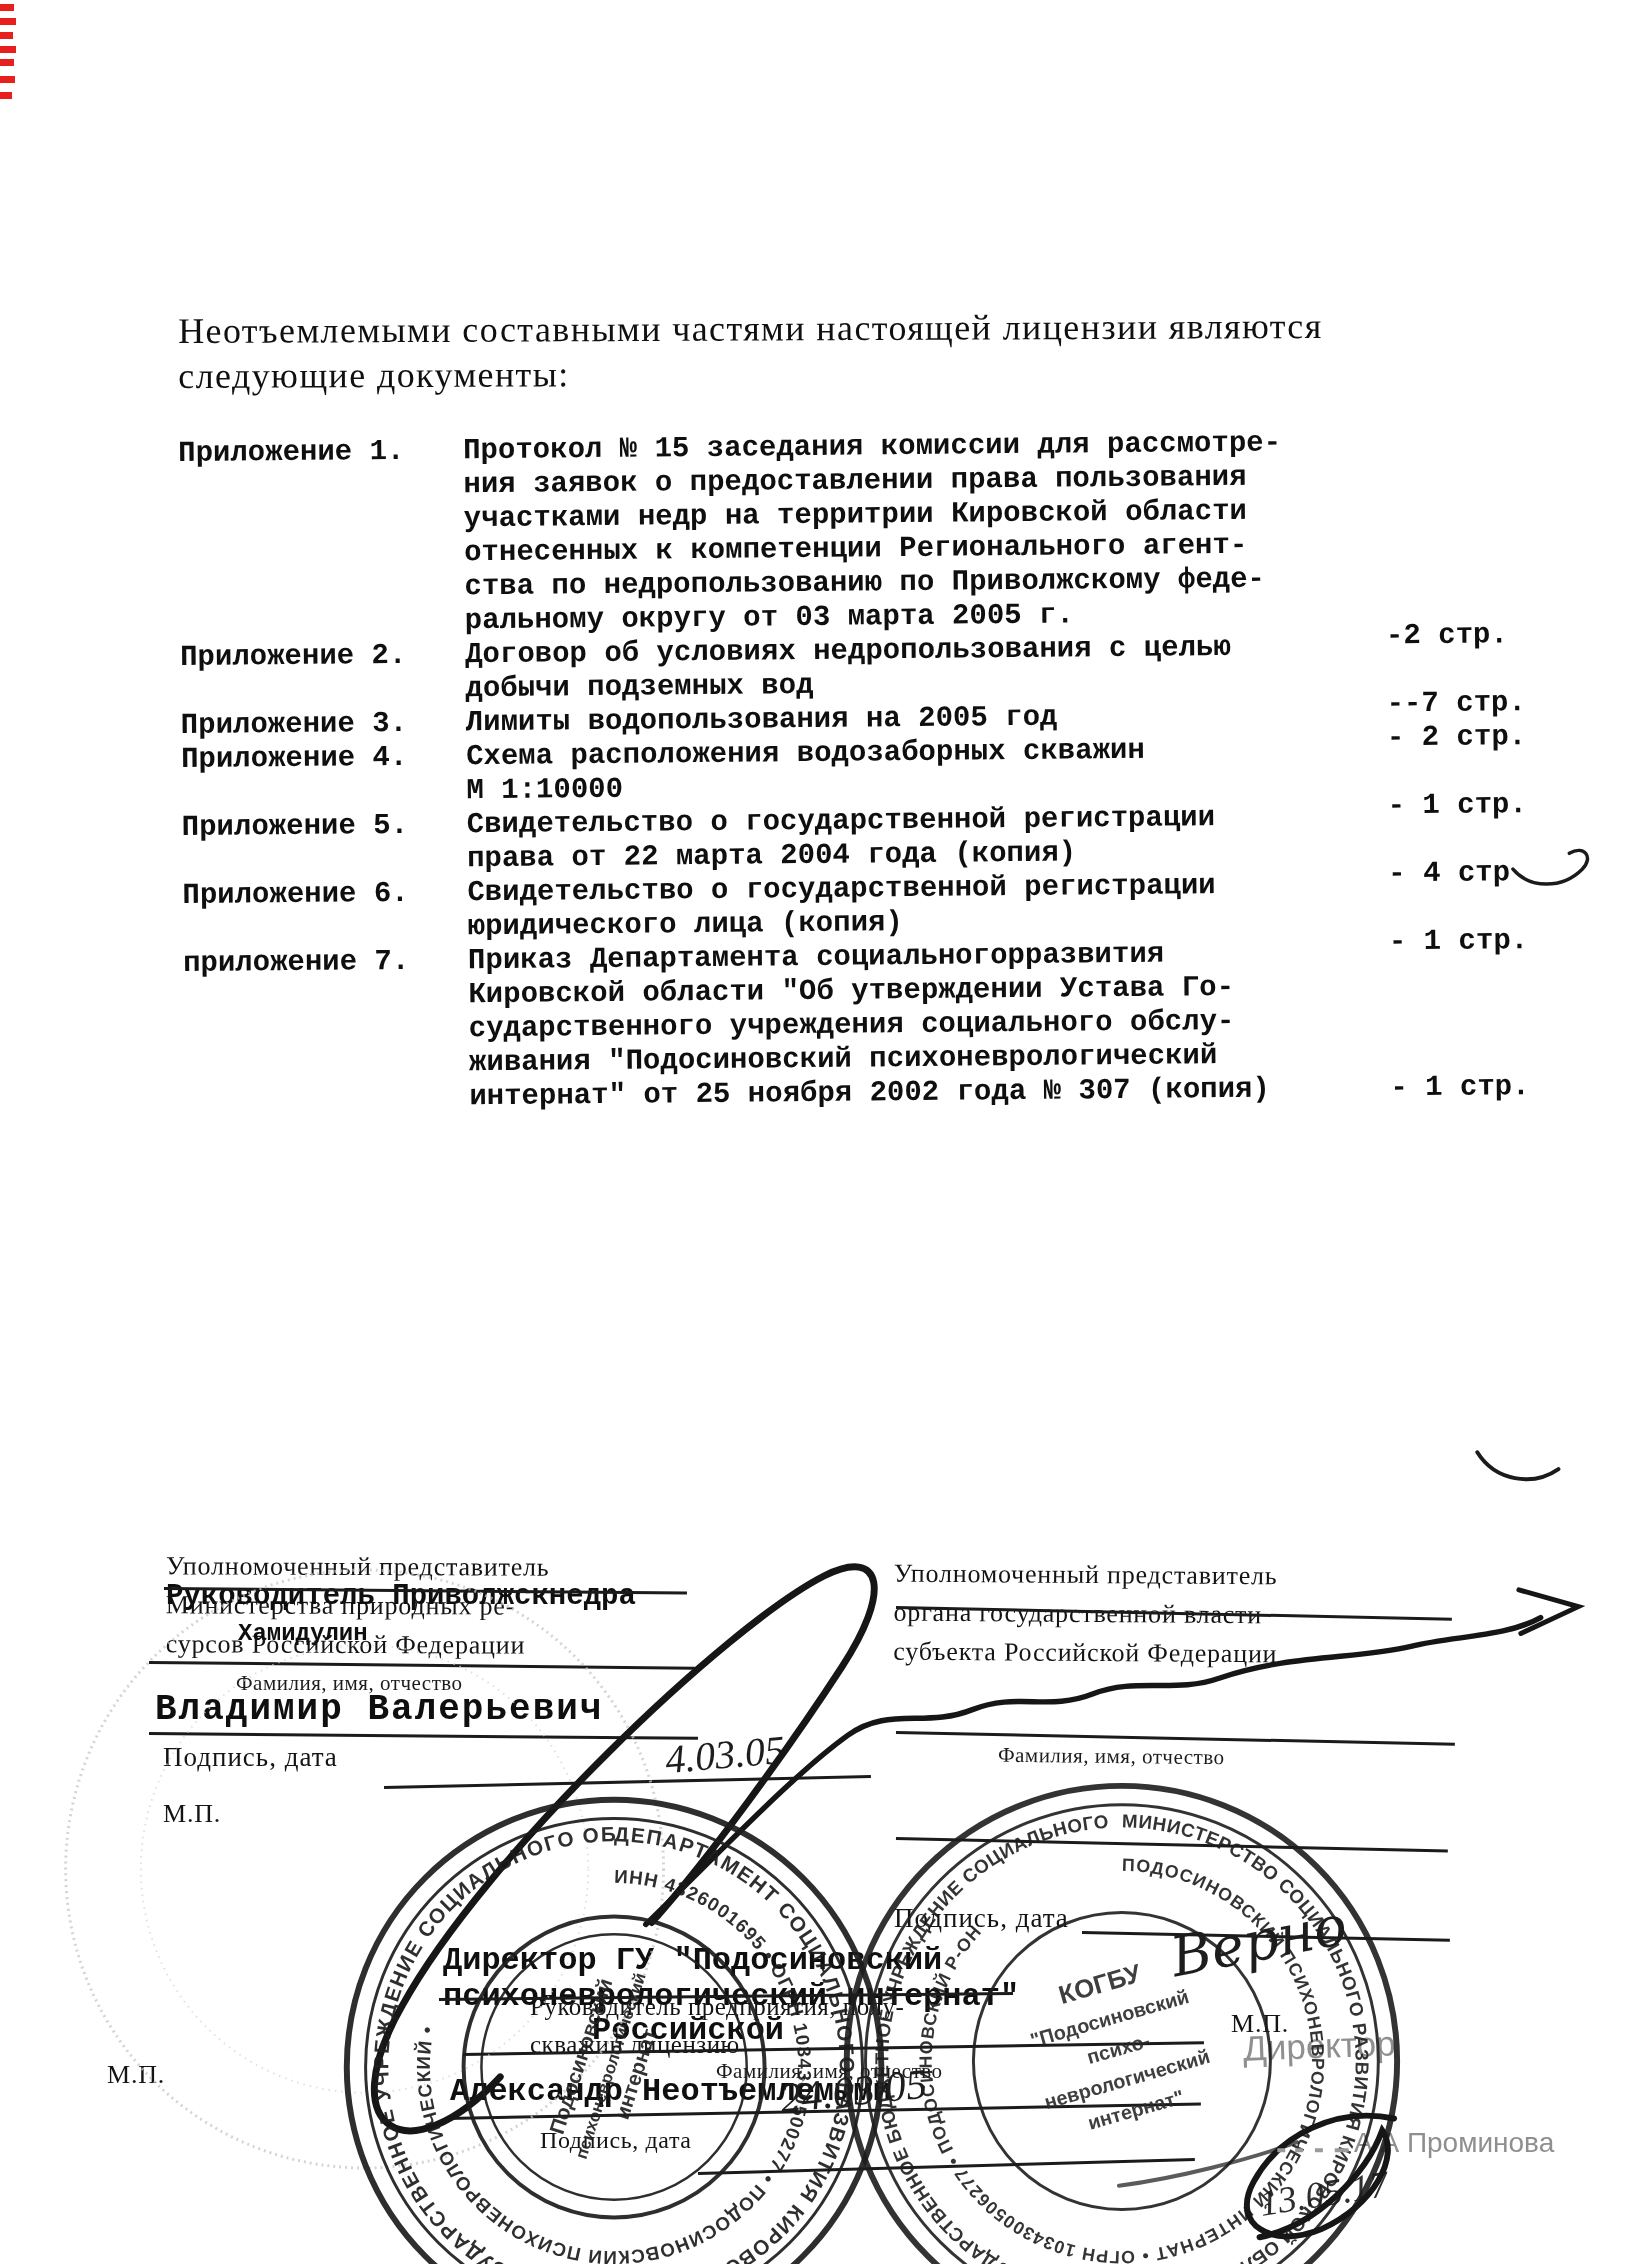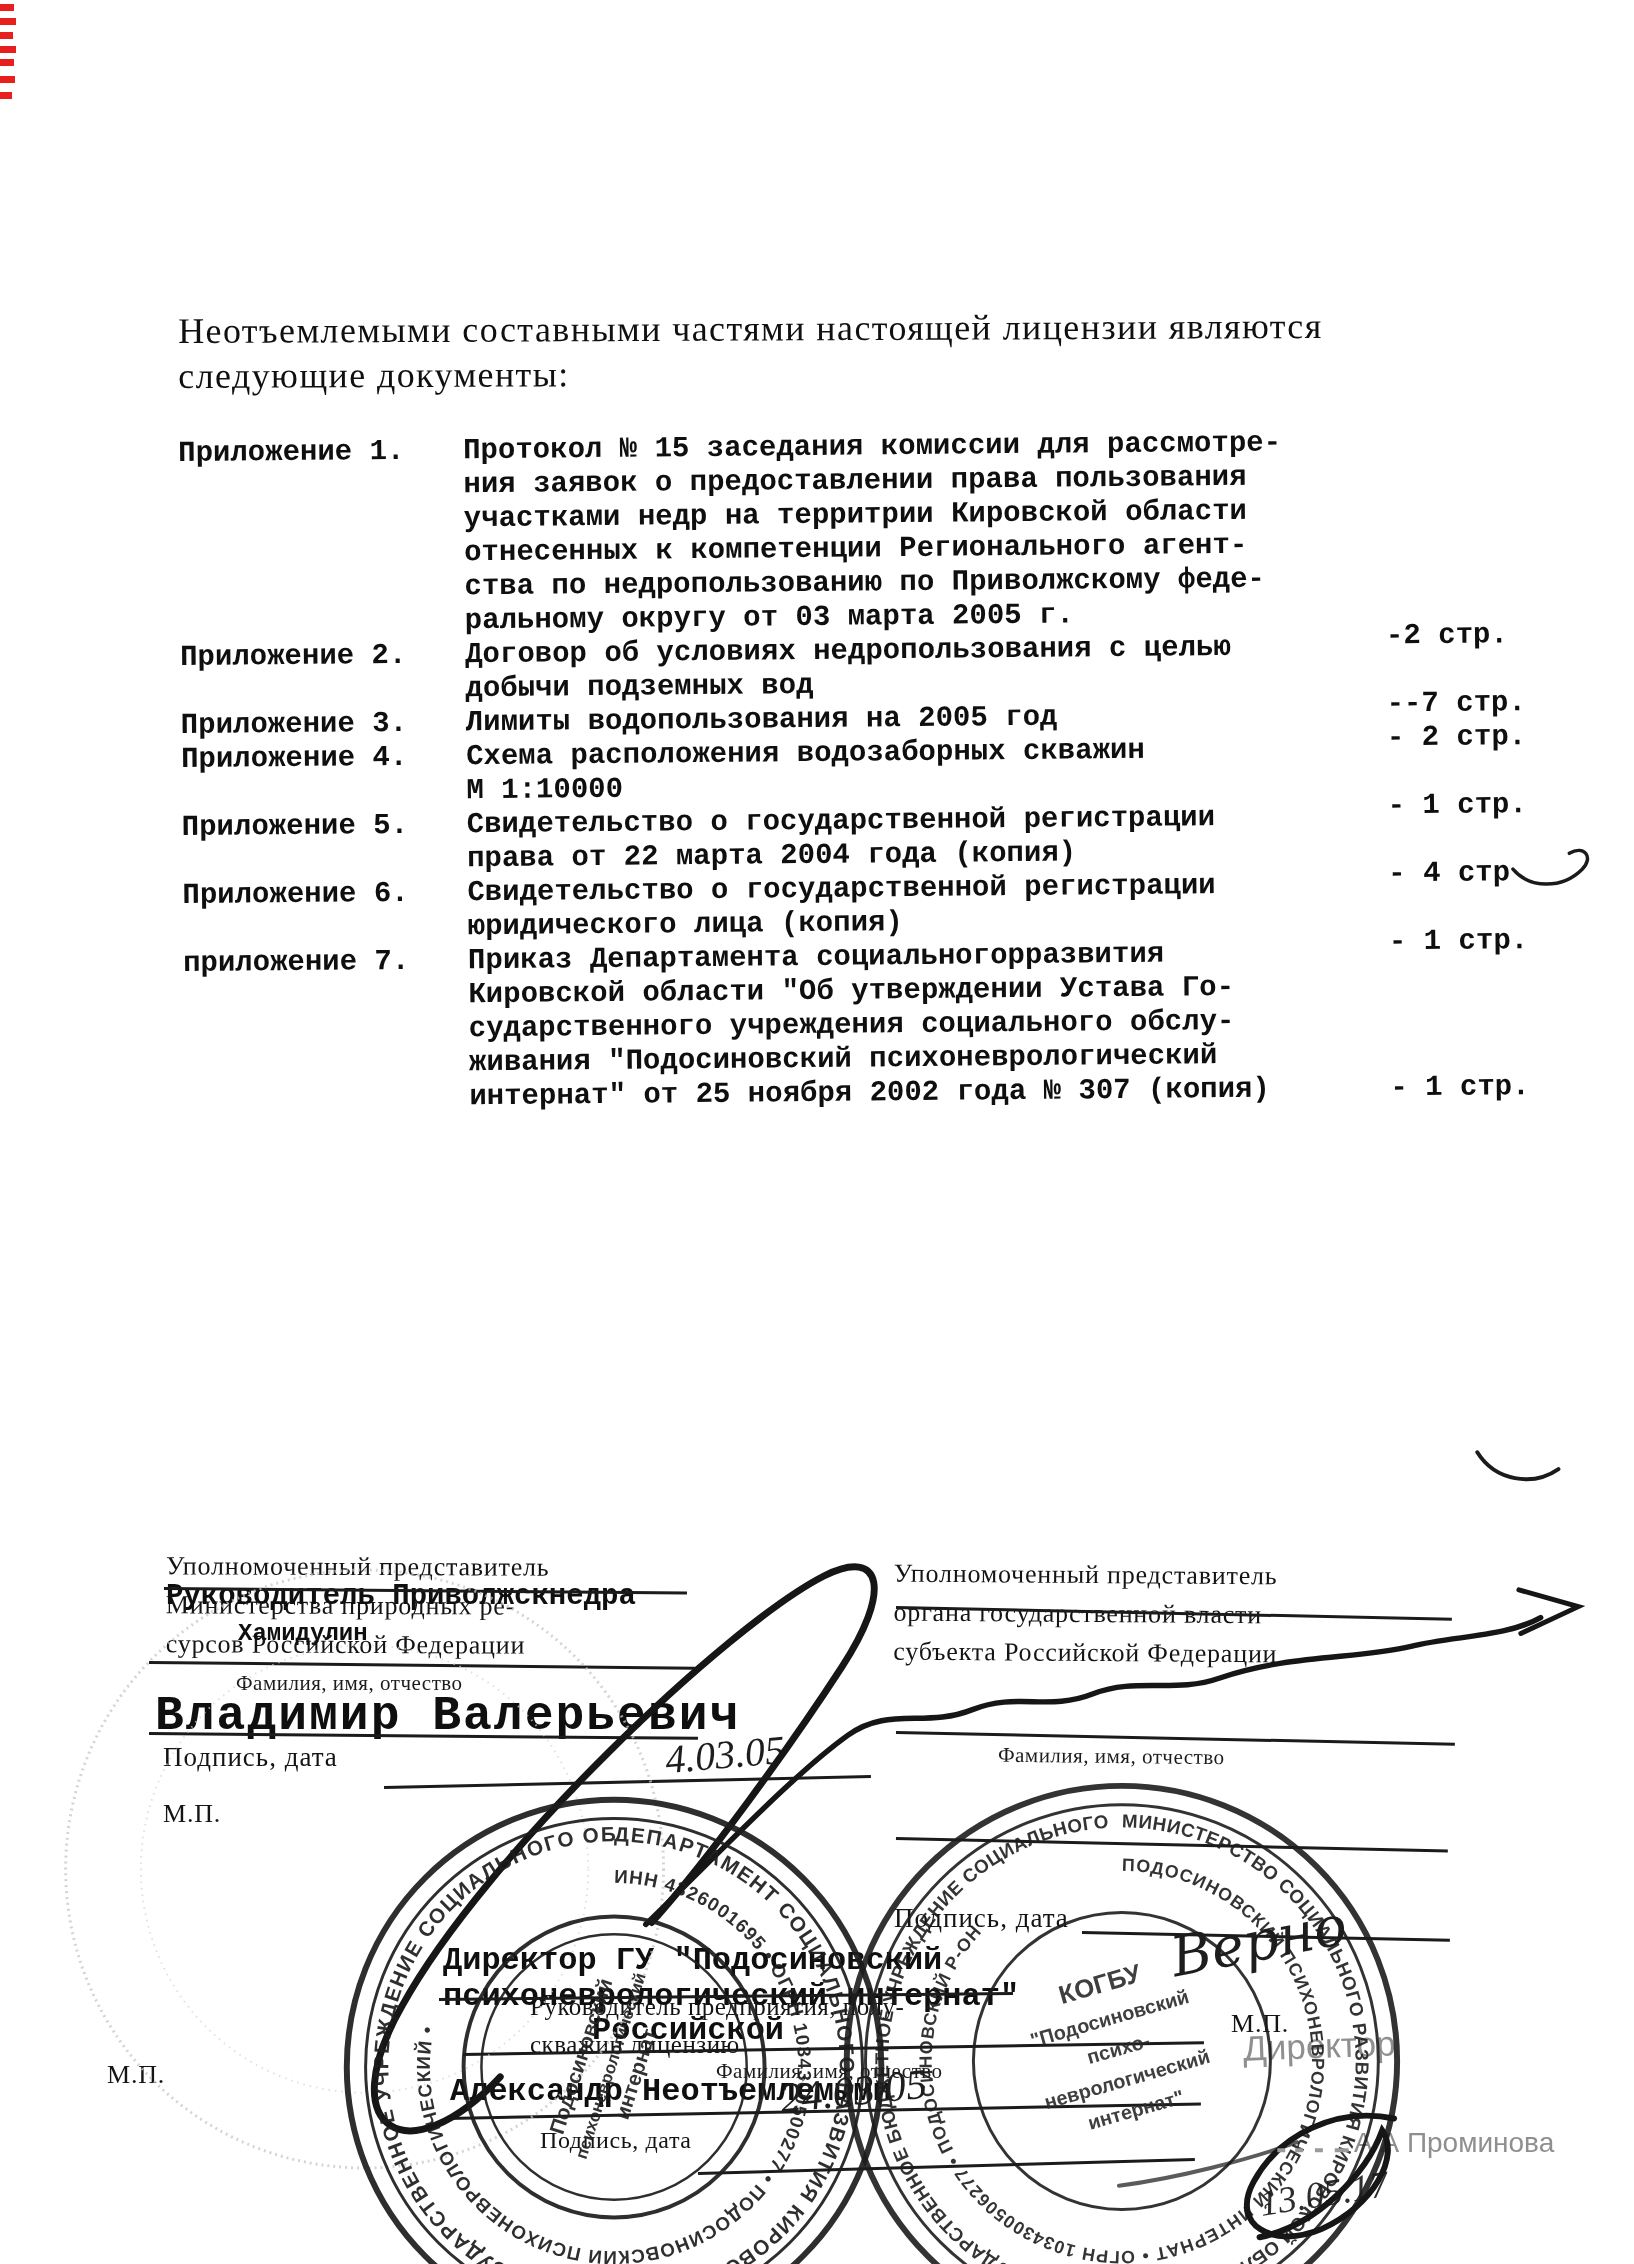--- a/index.html
+++ b/index.html
@@ -134,21 +134,21 @@
     </div>
 
   <div class="abs serif26" style="left:166px;top:1430px;transform:rotate(0.2deg)">
     
   <div>Уполномоченный представитель</div><div>Министерства природных ре-</div><div>сурсов Российской Федерации</div></div>
   <div class="abs mono" style="left:166px;top:1580px;font-size:29px">Руководитель Приволжскнедра</div>
   <div class="rule" style="left:164px;top:1587px;width:523px;transform:rotate(0.5deg)"></div>
   <div class="abs mono" style="left:238px;top:1620px;font-size:24px">Хамидулин</div>
   <div class="rule" style="left:149px;top:1661px;width:546px;transform:rotate(0.6deg)"></div>
   <div class="abs cap21" style="left:236px;top:1671px">Фамилия, имя, отчество</div>
-  <div class="abs mono" style="left:155px;top:1689px;font-size:48px;letter-spacing:2px">Владимир Валерьевич</div>
+  <div class="abs mono" style="left:155px;top:1689px;font-size:36px;letter-spacing:2px">Владимир Валерьевич</div>
   <div class="rule" style="left:149px;top:1732px;width:549px;transform:rotate(0.5deg)"></div>
   <div class="abs cap27" style="left:163px;top:1742px">Подпись, дата</div>
   <div class="rule" style="left:384px;top:1786px;width:487px;transform:rotate(-1.3deg)"></div>
   <div class="abs hand" style="left:665px;top:1731px;font-size:40px;transform:rotate(-5deg)">4.03.05</div>
   <div class="abs serif26" style="left:163px;top:1794px">М.П.</div>
 
   <div class="abs serif26" style="left:894px;top:1438px;transform:rotate(0.4deg)">
     
   <div>Уполномоченный представитель</div><div>органа государственной власти</div><div>субъекта Российской Федерации</div></div>
   <div class="rule" style="left:896px;top:1606px;width:556px;transform:rotate(1.2deg)"></div>

